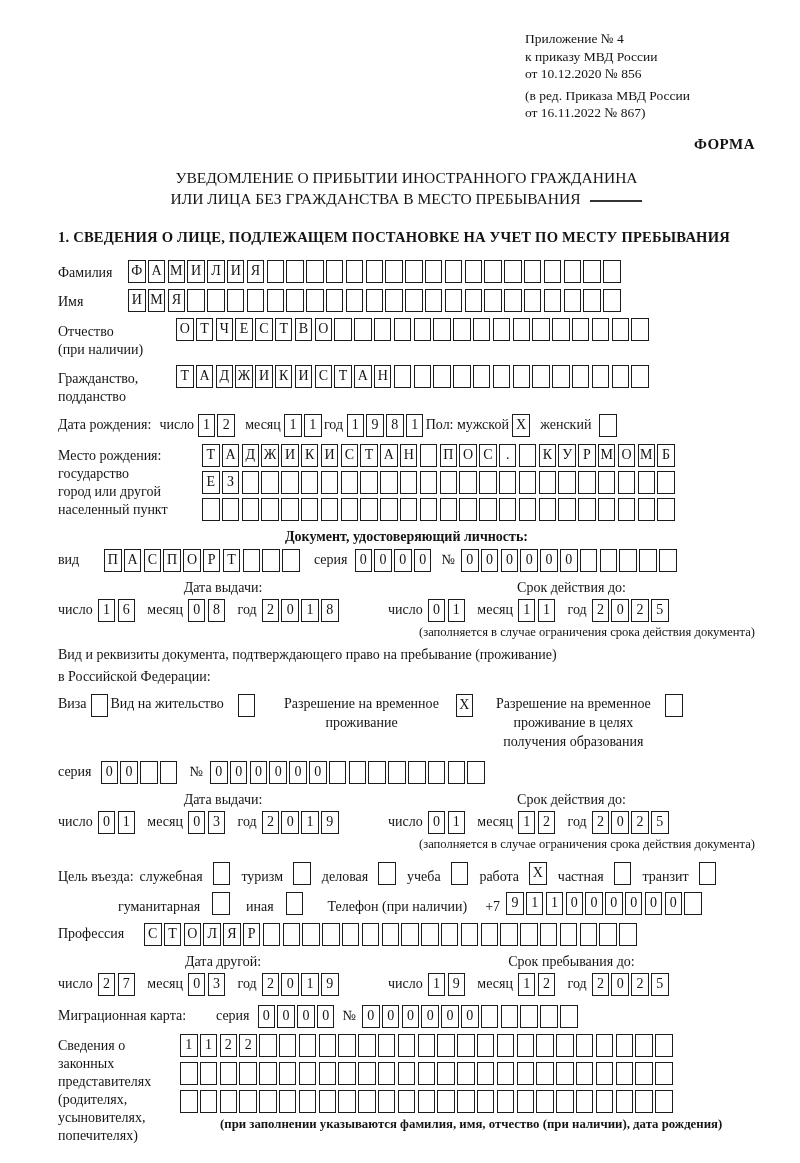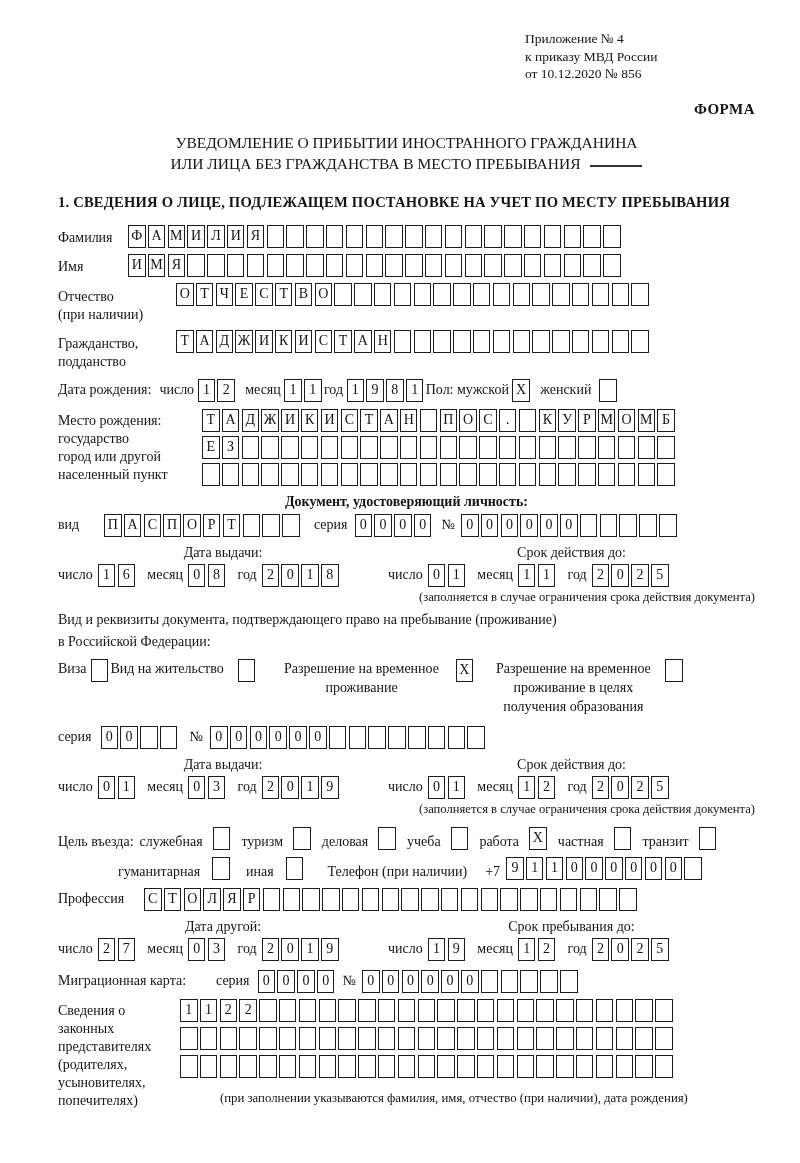--- a/index.html
+++ b/index.html
@@ -64,20 +64,22 @@
 </head>
 <body>
 
 <div class="page">
 
   <div class="appendix">
     <div>Приложение № 4</div>
     <div>к приказу МВД России</div>
     <div>от 10.12.2020 № 856</div>
     <div class="gap"></div>
+    <div>(в ред. Приказа МВД России</div>
+    <div>от 16.11.2022 № 867)</div>
   </div>
   <div class="forma">ФОРМА</div>
 
   <div class="title">
     <div>УВЕДОМЛЕНИЕ О ПРИБЫТИИ ИНОСТРАННОГО ГРАЖДАНИНА</div>
     <div><span>ИЛИ ЛИЦА БЕЗ ГРАЖДАНСТВА В МЕСТО ПРЕБЫВАНИЯ</span><span class="blank-line"></span></div>
   </div>
 
   <div class="sec-heading">1. СВЕДЕНИЯ О ЛИЦЕ, ПОДЛЕЖАЩЕМ ПОСТАНОВКЕ НА УЧЕТ ПО МЕСТУ ПРЕБЫВАНИЯ</div>
 
@@ -769,17 +771,17 @@
           <span class="box"></span>
           <span class="box"></span>
           <span class="box"></span>
           <span class="box"></span>
           <span class="box"></span>
           <span class="box"></span>
           <span class="box"></span>
           <span class="box"></span>
           <span class="box"></span>
         </div>
-      <div class="small-note" style="margin-top:9px; padding-left:40px;">(при заполнении указываются фамилия, имя, отчество (при наличии), дата рождения)</div>
+      <div class="small-note" style="padding-left:40px;font-weight:bold;">(при заполнении указываются фамилия, имя, отчество (при наличии), дата рождения)</div>
     </span>
   </div>
 
 </div>
 
 </body></html>

